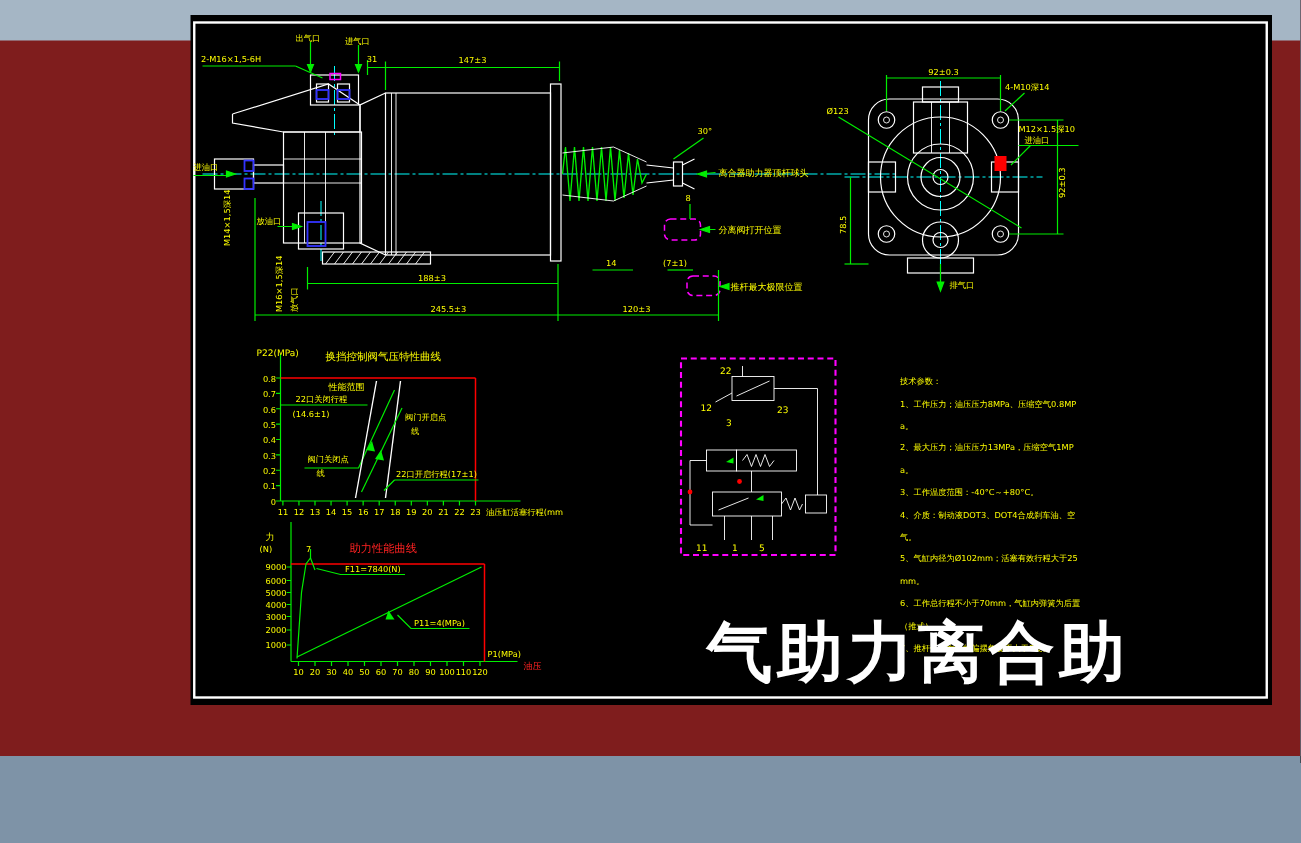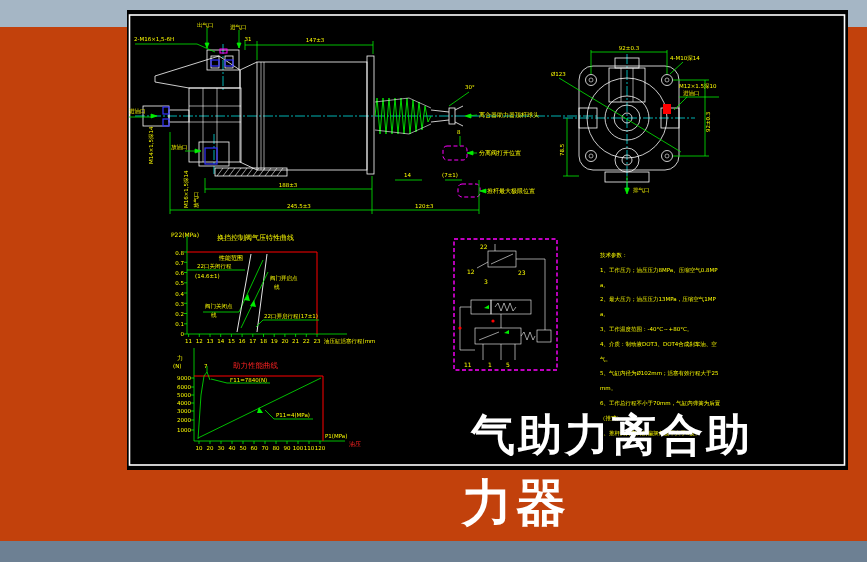--- a/index.html
+++ b/index.html
@@ -1,16 +1,16 @@
 <!DOCTYPE html>
 <html><head>
 <meta charset="utf-8">
 <style>
   html,body{margin:0;padding:0;background:#7e93a7;font-family:"DejaVu Sans",sans-serif;}
-  .stage{position:relative;width:867px;height:562px;overflow:hidden;background:#c2410c;}
+  .stage{position:relative;width:867px;height:504px;overflow:hidden;background:#7f1d1d;}
   .band-top{position:absolute;left:0;top:0;width:867px;height:27px;background:#a5b6c5;}
   .band-bottom{position:absolute;left:0;top:541px;width:867px;height:21px;background:#6d8093;}
   .canvas{position:absolute;left:127px;top:10px;width:721px;height:460px;background:#000;}
   svg text{font-family:"DejaVu Sans",sans-serif;}
   .t5{font-size:5.5px;fill:#ffff00;}
   .t6{font-size:6px;fill:#ffff00;}
   .t7{font-size:7px;fill:#ffff00;}
   .tr7{font-size:7.5px;fill:#ff2222;}
   .tr5{font-size:6px;fill:#ff2222;}
   .w{stroke:#ffffff;fill:none;stroke-width:0.8;}
@@ -332,14 +332,13 @@
     <div>1、工作压力；油压压力8MPa、压缩空气0.8MPa。</div>
     <div>2、最大压力；油压压力13MPa，压缩空气1MPa。</div>
     <div>3、工作温度范围：-40°C～+80°C。</div>
     <div>4、介质：制动液DOT3、DOT4合成刹车油、空气。</div>
     <div>5、气缸内径为Ø102mm；活塞有效行程大于25mm。</div>
     <div>6、工作总行程不小于70mm，气缸内弹簧为后置（推式）。</div>
     <div>7、推杆受力方向的偏摆角度不大于3度。</div>
   </div>
 
   <div class="big1">气助力离合助</div>
-  <div class="big2">力器</div>
 </div>
 
 </body></html>

